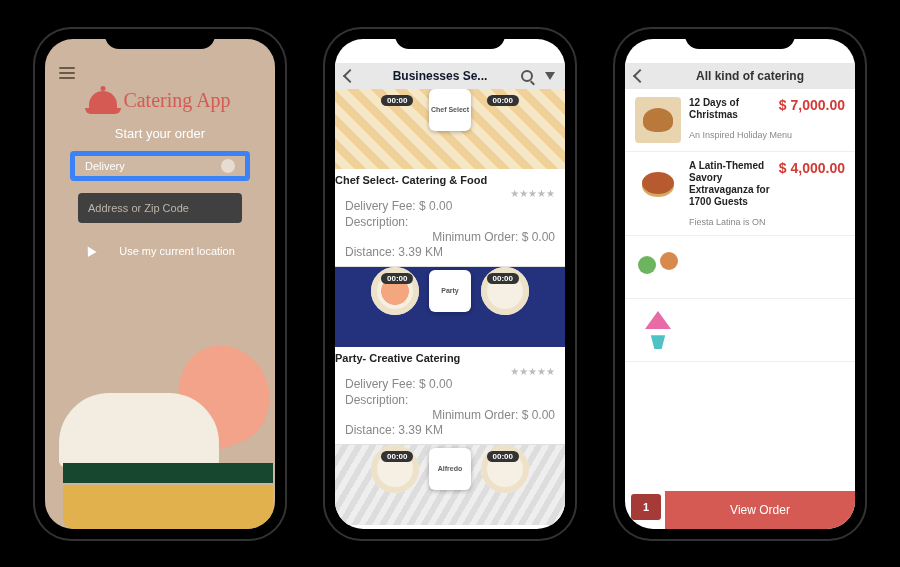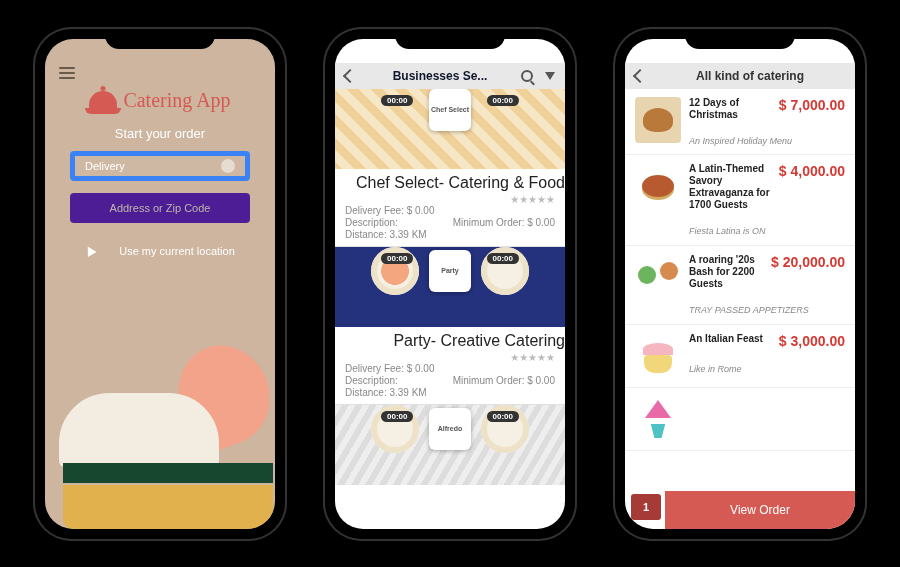--- a/index.html
+++ b/index.html
@@ -90,23 +90,23 @@
     border: 5px solid #3b82f6;
     border-radius: 4px;
     color: #fff;
     display: flex; align-items: center; justify-content: space-between;
     padding: 0 10px; font-size: 11px;
     background: rgba(255,255,255,0.05);
   }
   .select .circ { width:14px; height:14px; border-radius:50%; background: rgba(255,255,255,0.5); }
   .text-input {
     margin-top: 12px;
-    width: 180px; height: 30px;
-    background: #4c1d95; border-radius: 4px;
-    color: #bfb5a8; display: flex; align-items:center; padding:0 10px; font-size: 11px; justify-content: center;
+    width: 164px; height: 30px;
+    background: #404040; border-radius: 4px;
+    color: #bfb5a8; display: flex; align-items:center; padding:0 10px; font-size: 11px;
   }
   .cur-loc {
     margin-top: 22px;
     color: #fff; font-size: 11px;
     display: flex; align-items: center; gap: 24px;
   }
   .cur-loc .nav-icon {
     width: 0; height: 0; border-left: 5px solid transparent; border-right: 5px solid transparent;
     border-bottom: 9px solid #fff; transform: rotate(-30deg);
   }
@@ -168,25 +168,25 @@
     box-shadow: inset 0 0 0 6px #ede2c8;
   }
   .plate.salmon { background: radial-gradient(circle at 50% 50%, #f4a77f 0 40%, #f6f0e4 42% 100%); }
   .logo-box {
     width:42px; height:42px; background:#fff; border-radius:6px; box-shadow:0 1px 4px rgba(0,0,0,0.3);
     display:flex; align-items:center; justify-content:center; font-size:7px; color:#555; text-align:center;
     margin: 0 10px;
     position: relative; z-index: 2;
   }
   .banner2 .row, .banner3 .row { display:flex; align-items:center; justify-content:center; }
-  .card-title { text-align:right; font-weight:400; font-size:16px; padding:5px 0 2px; color:#222; }
+  .card-title { text-align:left; font-weight:700; font-size:11px; padding:5px 0 2px; color:#222; }
   .stars { display:flex; gap:1px; justify-content:flex-end; padding-right:10px; color:#bbb; font-size:10px; }
   .meta {
-    padding: 0 10px 4px; color:#888; font-size:10px;
-    display:grid; grid-template-columns:1fr 1fr; row-gap:1px;
+    padding: 0 10px 4px; color:#888; font-size:12px;
+    display:grid; grid-template-columns:1fr; row-gap:1px;
   }
   .meta span:nth-child(even){ text-align:right; }
   .div { height:1px; background:#e0e0e0; margin-top:2px; }
 
   
   .s3-header {
     position: absolute; top:24px; left:0; right:0; height:26px;
     background:#e8e8e8; display:flex; align-items:center; padding:0 10px;
     font-weight:700; font-size:12px; gap:6px;
   }
@@ -212,21 +212,21 @@
   .t4 { background:#fff; position:relative; }
   .t4::after{ content:""; position:absolute; width:28px; height:18px; bottom:6px; left:9px; background:#f2d77a; border-radius:4px 4px 10px 10px; }
   .t4::before{ content:""; position:absolute; width:30px; height:12px; top:10px; left:8px; background:#f5b6c2; border-radius:50% 50% 0 0; }
   .t5 { background:#fff; position:relative; }
   .t5::before{ content:""; position:absolute; top:4px; left:10px; width:0; height:0; border-left:13px solid transparent; border-right:13px solid transparent; border-bottom:18px solid #e86aa6; }
   .t5::after{ content:""; position:absolute; bottom:4px; left:14px; width:18px; height:14px; background:#4fc2c6; clip-path: polygon(10% 0,90% 0,70% 100%,30% 100%); }
   .item-info { flex:1; }
   .item-head { display:flex; justify-content:space-between; gap:4px; }
   .item-name { font-weight:700; color:#222; font-size:10px; line-height:1.2; }
   .item-price { color:#d43a34; font-weight:600; font-size:14px; white-space:nowrap; }
-  .item-sub { color:#888; font-size:9px; margin-top:15px; line-height:1.2;font-style:italic; }
+  .item-sub { color:#888; font-size:9px; margin-top:9px; line-height:1.2; }
 
   .order-bar {
     position:absolute; bottom:0; left:0; right:0; height:38px;
     display:flex; align-items:center;
   }
   .order-bar .count {
     width:30px; height:26px; margin:0 4px 6px 6px; background:#a53a36; color:#fff;
     display:flex; align-items:center; justify-content:center; font-weight:700; border-radius:3px;
   }
   .order-bar .btn {
@@ -372,39 +372,22 @@
           <div class="item-head">
             <div class="item-name">A Latin-Themed Savory Extravaganza for 1700 Guests</div>
             <div class="item-price">$ 4,000.00</div>
           </div>
           <div class="item-sub">Fiesta Latina is ON</div>
         </div>
       </div>
 
       <div class="item">
         <div class="thumb t3"></div>
-        <div class="item-info">
-          <div class="item-head">
-            <div class="item-name">A roaring '20s Bash for 2200 Guests</div>
-            <div class="item-price">$ 20,000.00</div>
-          </div>
-          <div class="item-sub">TRAY PASSED APPETIZERS</div>
-        </div>
-      </div>
-
-      <div class="item">
-        <div class="thumb t4"></div>
-        <div class="item-info">
-          <div class="item-head">
-            <div class="item-name">An Italian Feast</div>
-            <div class="item-price">$ 3,000.00</div>
-          </div>
-          <div class="item-sub">Like in Rome</div>
-        </div>
-      </div>
+      </div>
+
 
       <div class="item">
         <div class="thumb t5"></div>
       </div>
     </div>
 
     <div class="order-bar">
       <div class="count">1</div>
       <div class="btn">
         <span>View Order</span>

